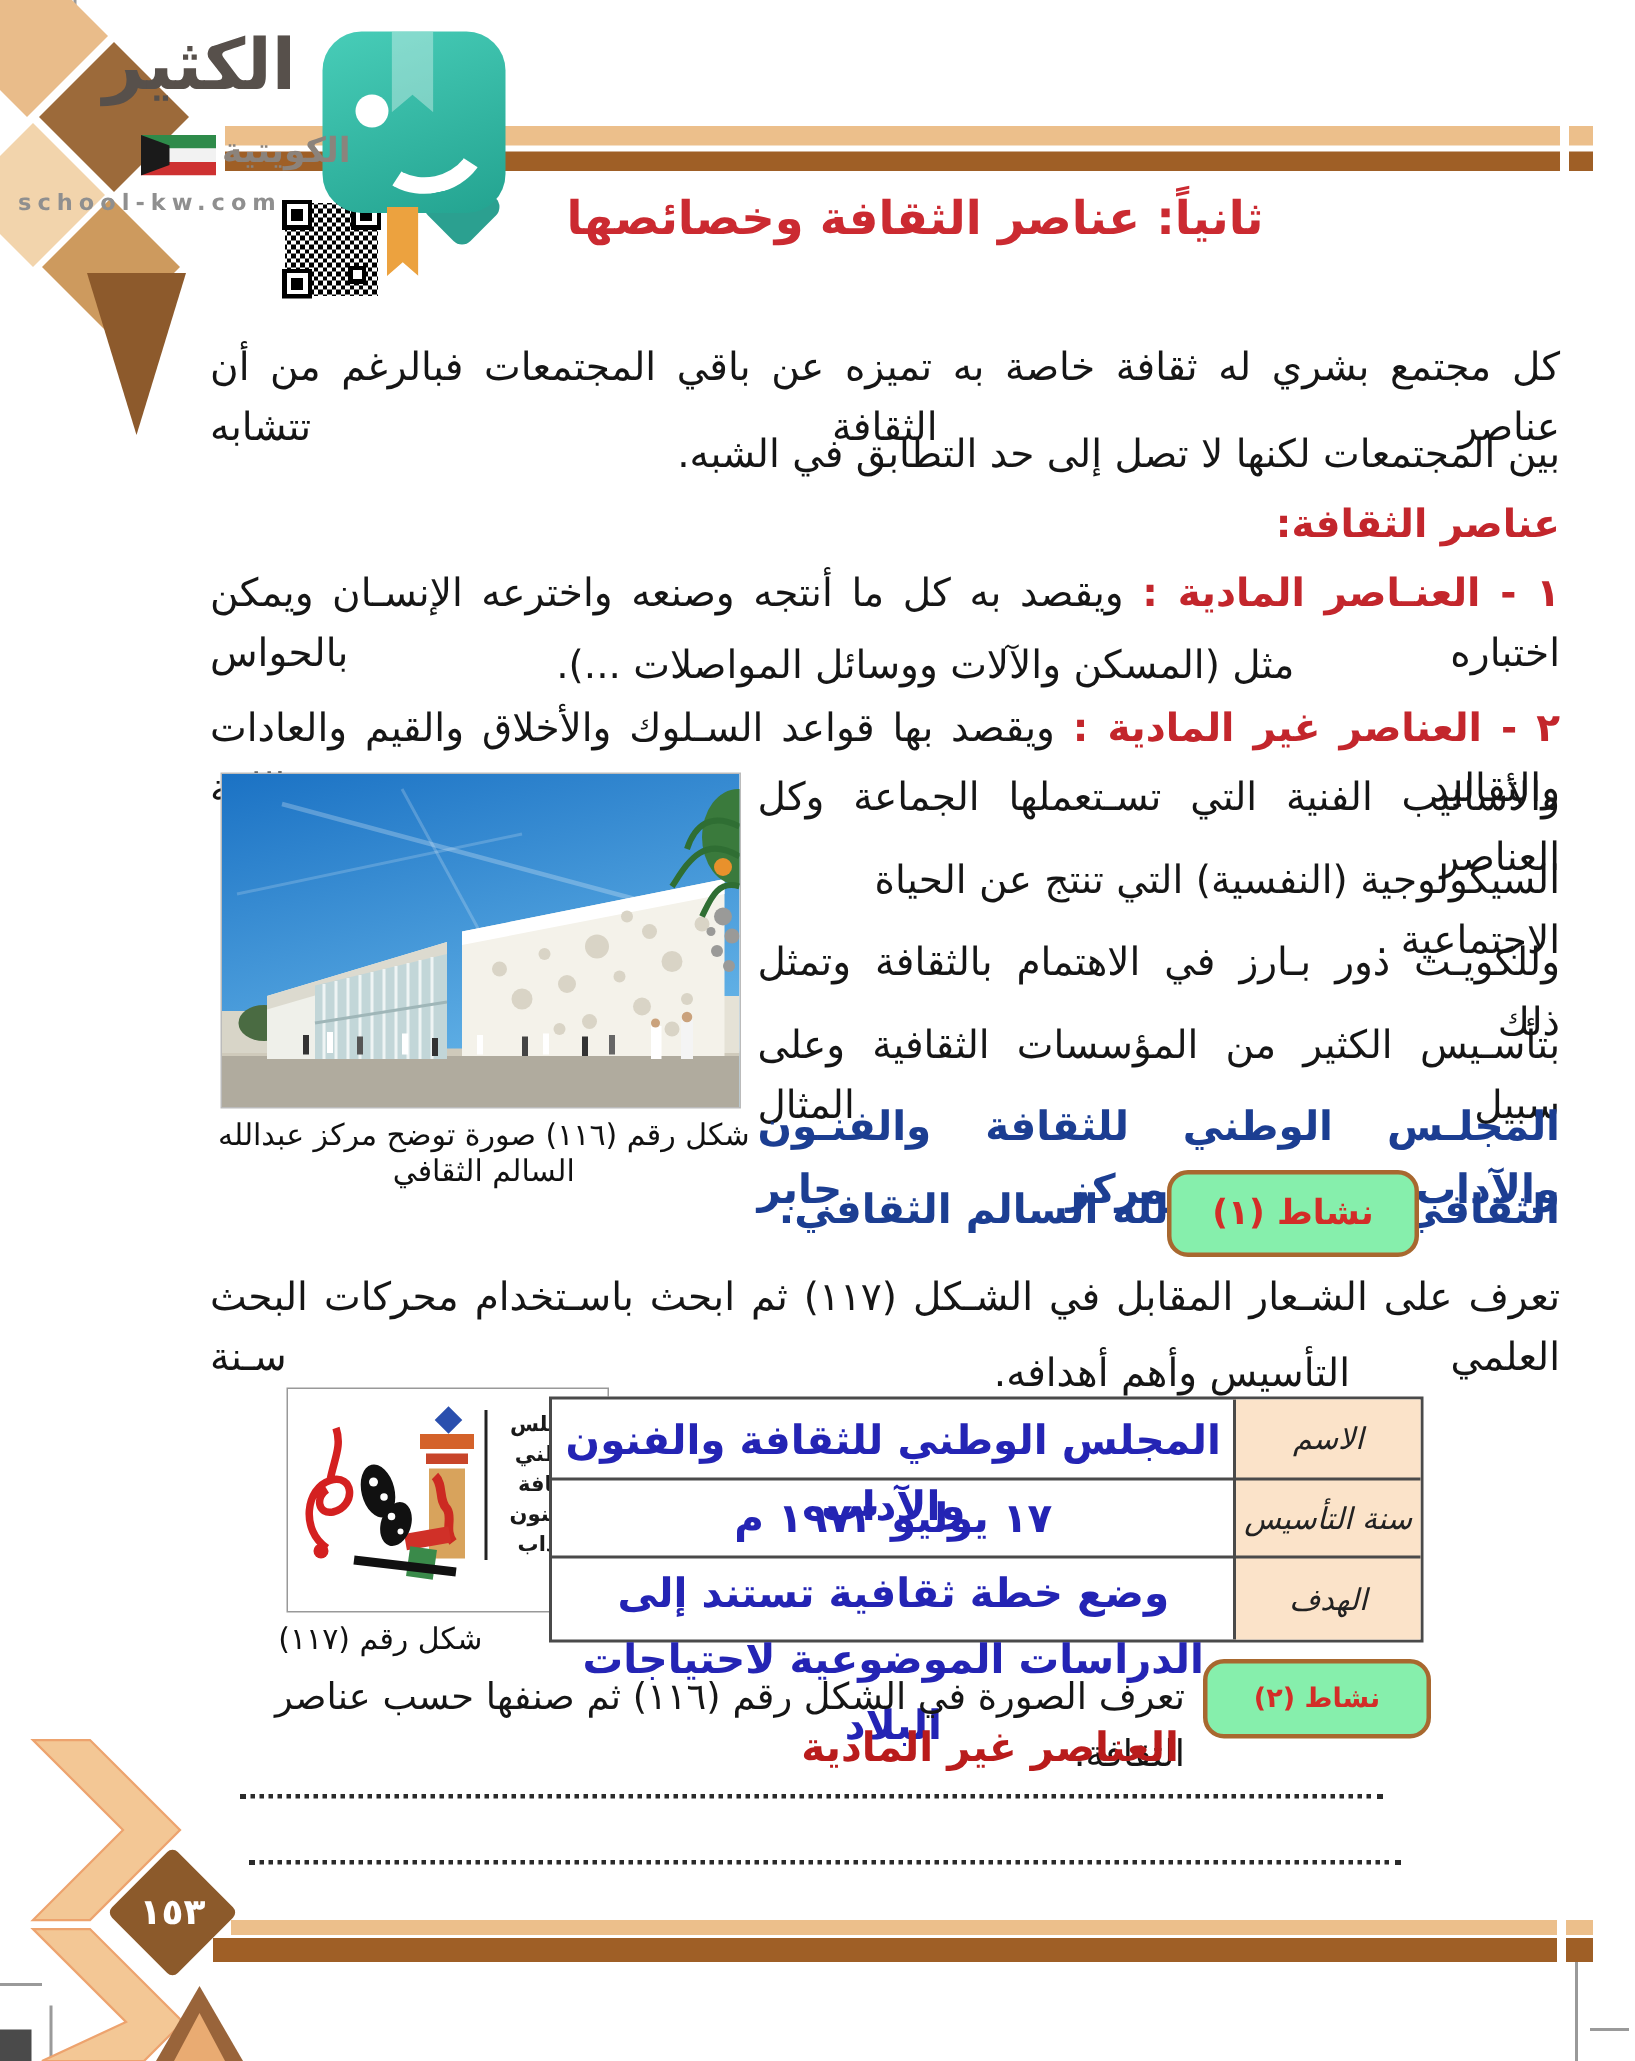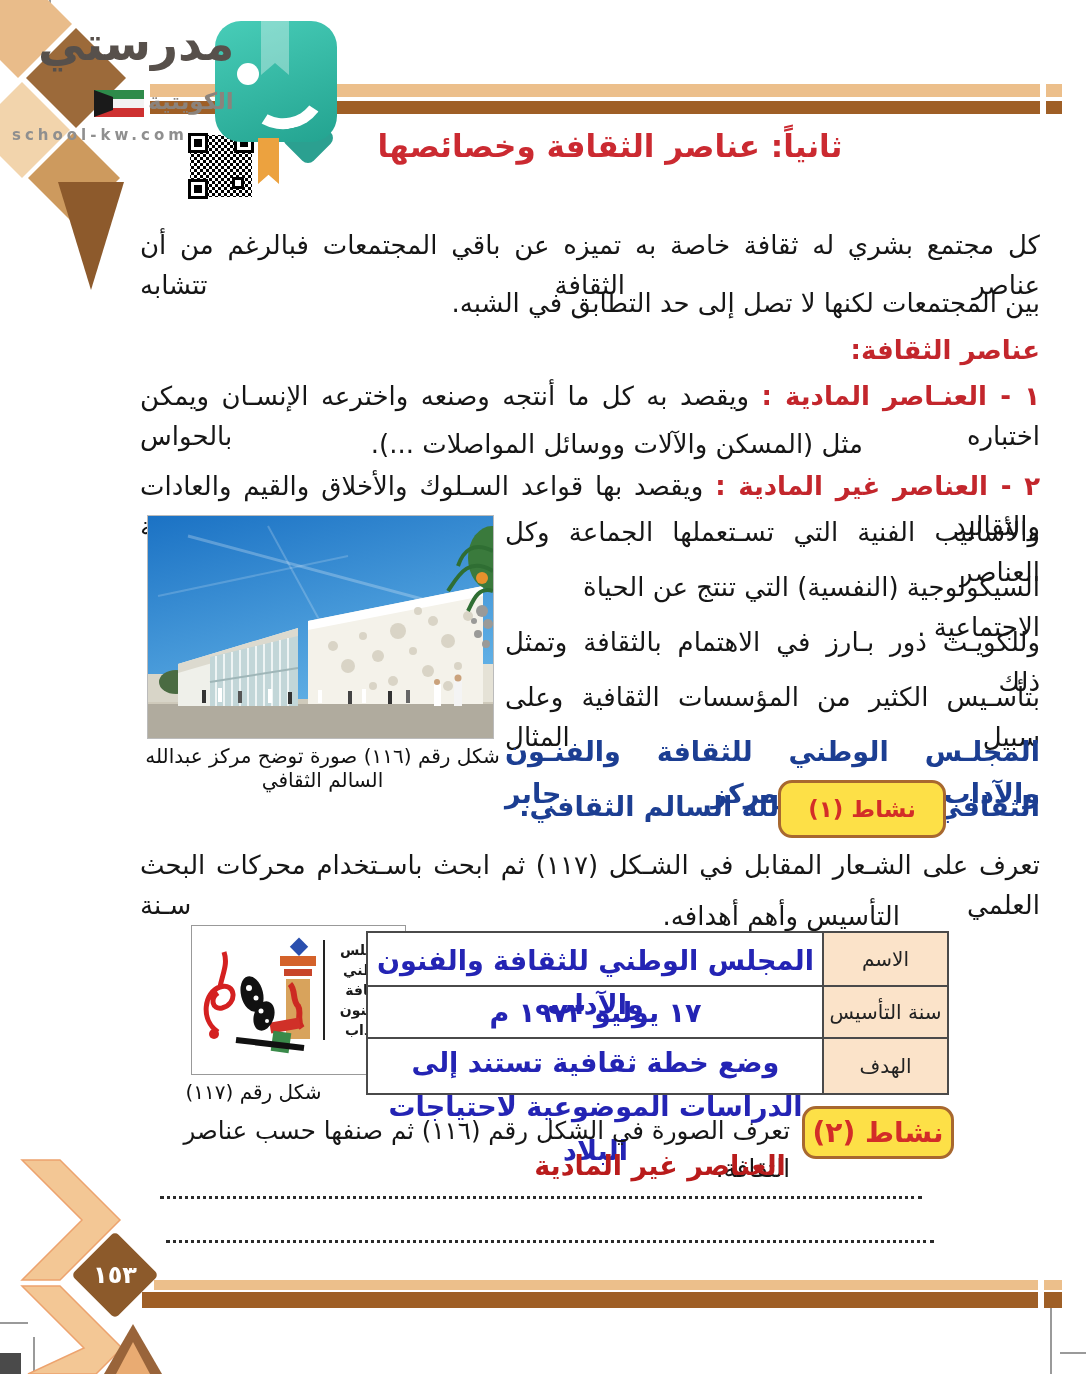--- a/index.html
+++ b/index.html
@@ -5,27 +5,27 @@
   html,body{margin:0;padding:0;background:#ffffff;}
   #page{position:relative;width:1090px;height:1374px;background:#fff;overflow:hidden;
         font-family:"DejaVu Sans",sans-serif;direction:rtl;}
   .abs{position:absolute;}
   .line{position:absolute;font-size:26px;color:#161616;line-height:1.55;}
   .jst{text-align:justify;text-align-last:justify;}
   .tr{text-align:right;}
   .red{color:#c3262c;font-weight:bold;}
   .blueb{color:#1c3e92;font-weight:bold;font-size:27px;}
   .hand{color:#b91c1c;font-weight:bold;}
-  .badge{position:absolute;border:3px solid #a8682f;border-radius:14px;background:#fde047;
+  .badge{position:absolute;border:3px solid #a8682f;border-radius:14px;background:#86efac;
          color:#d32d28;font-weight:bold;font-size:23px;display:flex;align-items:center;justify-content:center;}
   .stripe{position:absolute;}
   .caption{position:absolute;font-size:20px;color:#111;text-align:center;}
   .tbl-sep{position:absolute;left:0;right:0;border-top:2px solid #4a4a4a;}
   .lblcell{position:absolute;right:0;width:123px;display:flex;align-items:center;justify-content:center;
-           font-size:20px;color:#222;}
+           font-size:20px;color:#222;font-style:italic;}
   .valcell{position:absolute;left:0;width:455px;text-align:center;font-size:27px;line-height:44px;
            color:#2424b4;font-weight:bold;overflow:visible;}
   .crop{position:absolute;background:#9a9a9a;}
   .logo-line{display:block;font-size:14px;font-weight:bold;color:#1a1a1a;line-height:20px;text-align:right;}
 </style>
 </head>
 <body>
 
 <div id="page">
 
@@ -45,21 +45,21 @@
     <polygon points="74,132 120,178 74,224 28,178" fill="#cd9a5e"></polygon>
     <polygon points="58,182 124,182 91,290" fill="#8d5a2c"></polygon>
   </svg>
 
   <div class="stripe" style="left:150px;top:84px;width:890px;height:13px;background:#ecbf8b;"></div>
   <div class="stripe" style="left:150px;top:101px;width:890px;height:13px;background:#9f5f26;"></div>
   <div class="stripe" style="left:1046px;top:84px;width:16px;height:13px;background:#ecbf8b;"></div>
   <div class="stripe" style="left:1046px;top:101px;width:16px;height:13px;background:#9f5f26;"></div>
 
   <div class="abs" style="left:8px;top:10px;width:230px;height:140px;z-index:6;direction:ltr;">
-    <div class="abs" style="left:30px;top:6px;width:190px;font-size:47px;font-weight:bold;color:#57504b;text-align:center;">مدرستي</div>
+    <div class="abs" style="left:30px;top:6px;width:190px;font-size:47px;font-weight:bold;color:#57504b;text-align:center;">الكثير</div>
     <svg class="abs" style="left:86px;top:80px;" width="50" height="27" viewBox="0 0 50 27">
       <rect x="0" y="0" width="50" height="9" fill="#2e8b4a"></rect>
       <rect x="0" y="9" width="50" height="9" fill="#f2f2f2"></rect>
       <rect x="0" y="18" width="50" height="9" fill="#ce3131"></rect>
       <polygon points="0,0 19,7 19,20 0,27" fill="#1a1a1a"></polygon>
     </svg>
     <div class="abs" style="left:140px;top:78px;width:80px;font-size:23px;font-weight:bold;color:#8b837c;">الكويتية</div>
     <div class="abs" style="left:4px;top:116px;width:226px;font-size:15px;letter-spacing:4px;color:#8f8f8f;font-weight:bold;">school-kw.com</div>
   </div>
 
@@ -249,21 +249,21 @@
     <div class="tbl-sep" style="top:52px;"></div>
     <div class="tbl-sep" style="top:104px;"></div>
     <div class="lblcell" style="top:0;height:52px;">الاسم</div>
     <div class="lblcell" style="top:106px;height:53px;">الهدف</div>
     <div class="lblcell" style="top:54px;height:50px;">سنة التأسيس</div>
     <div class="valcell" style="top:6px;">المجلس الوطني للثقافة والفنون والآداب</div>
     <div class="valcell" style="top:58px;">١٧ يوليو ١٩٧٣ م</div>
     <div class="valcell" style="top:108px;height:51px;">وضع خطة ثقافية تستند إلى الدراسات الموضوعية لاحتياجات البلاد</div>
   </div>
 
-  <div class="badge" style="left:802px;top:1106px;width:146px;height:47px;font-size:28px;">
+  <div class="badge" style="left:802px;top:1106px;width:146px;height:47px;font-size:18px;">
     <span>نشاط (٢)</span>
   </div>
   <div class="line tr" style="left:160px;top:1112px;width:630px;font-size:24.5px;">تعرف الصورة في الشكل رقم (١١٦) ثم صنفها حسب عناصر الثقافة.</div>
   <div class="abs hand" style="left:460px;top:1150px;width:400px;text-align:center;font-size:27px;">العناصر غير المادية</div>
   <div class="abs" style="left:160px;top:1178px;width:762px;height:18px;border-bottom:3px dotted #2b2b2b;"></div>
   <div class="abs" style="left:166px;top:1222px;width:768px;height:18px;border-bottom:3px dotted #2b2b2b;"></div>
 
   <svg class="abs" style="left:8px;top:1158px;" width="165" height="216" viewBox="0 0 165 216">
     <path d="M14,2 L52,2 L112,62 L52,122 L14,122 L74,62 Z" fill="#f3c795" stroke="#eda36e" stroke-width="1.5"></path>
     <polygon points="14,128 52,128 114,190 88,216 20,216 76,190" fill="#f3c795" stroke="#eda36e" stroke-width="1.5"></polygon>

